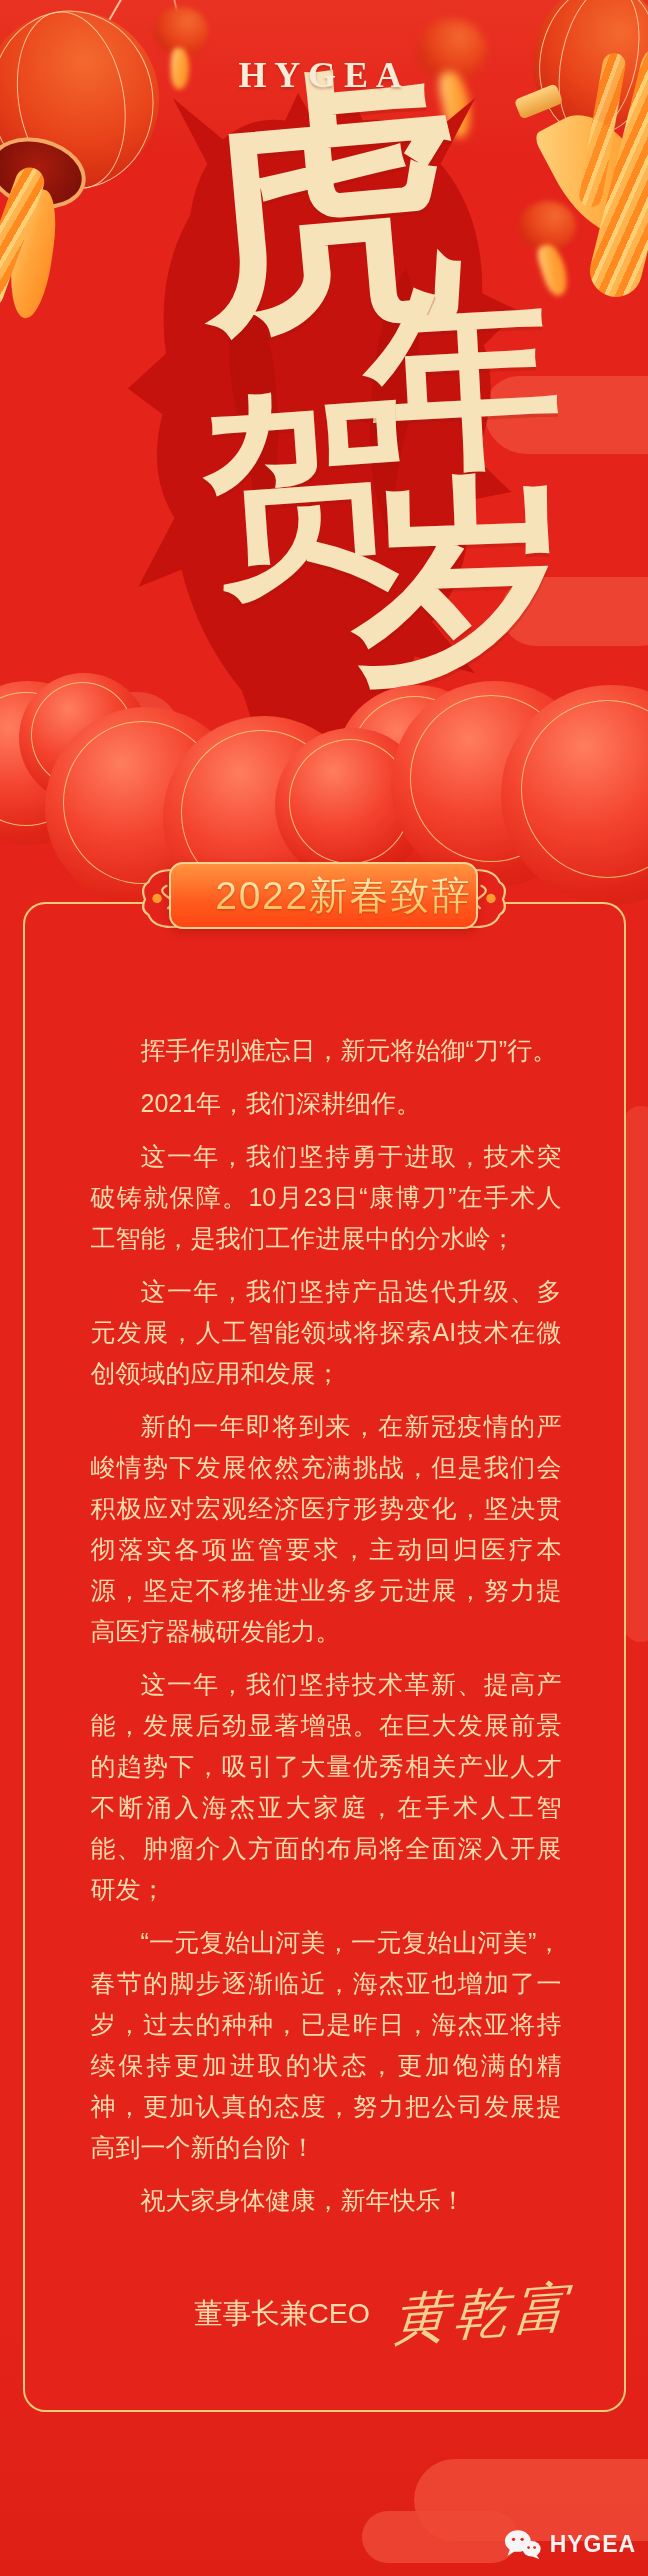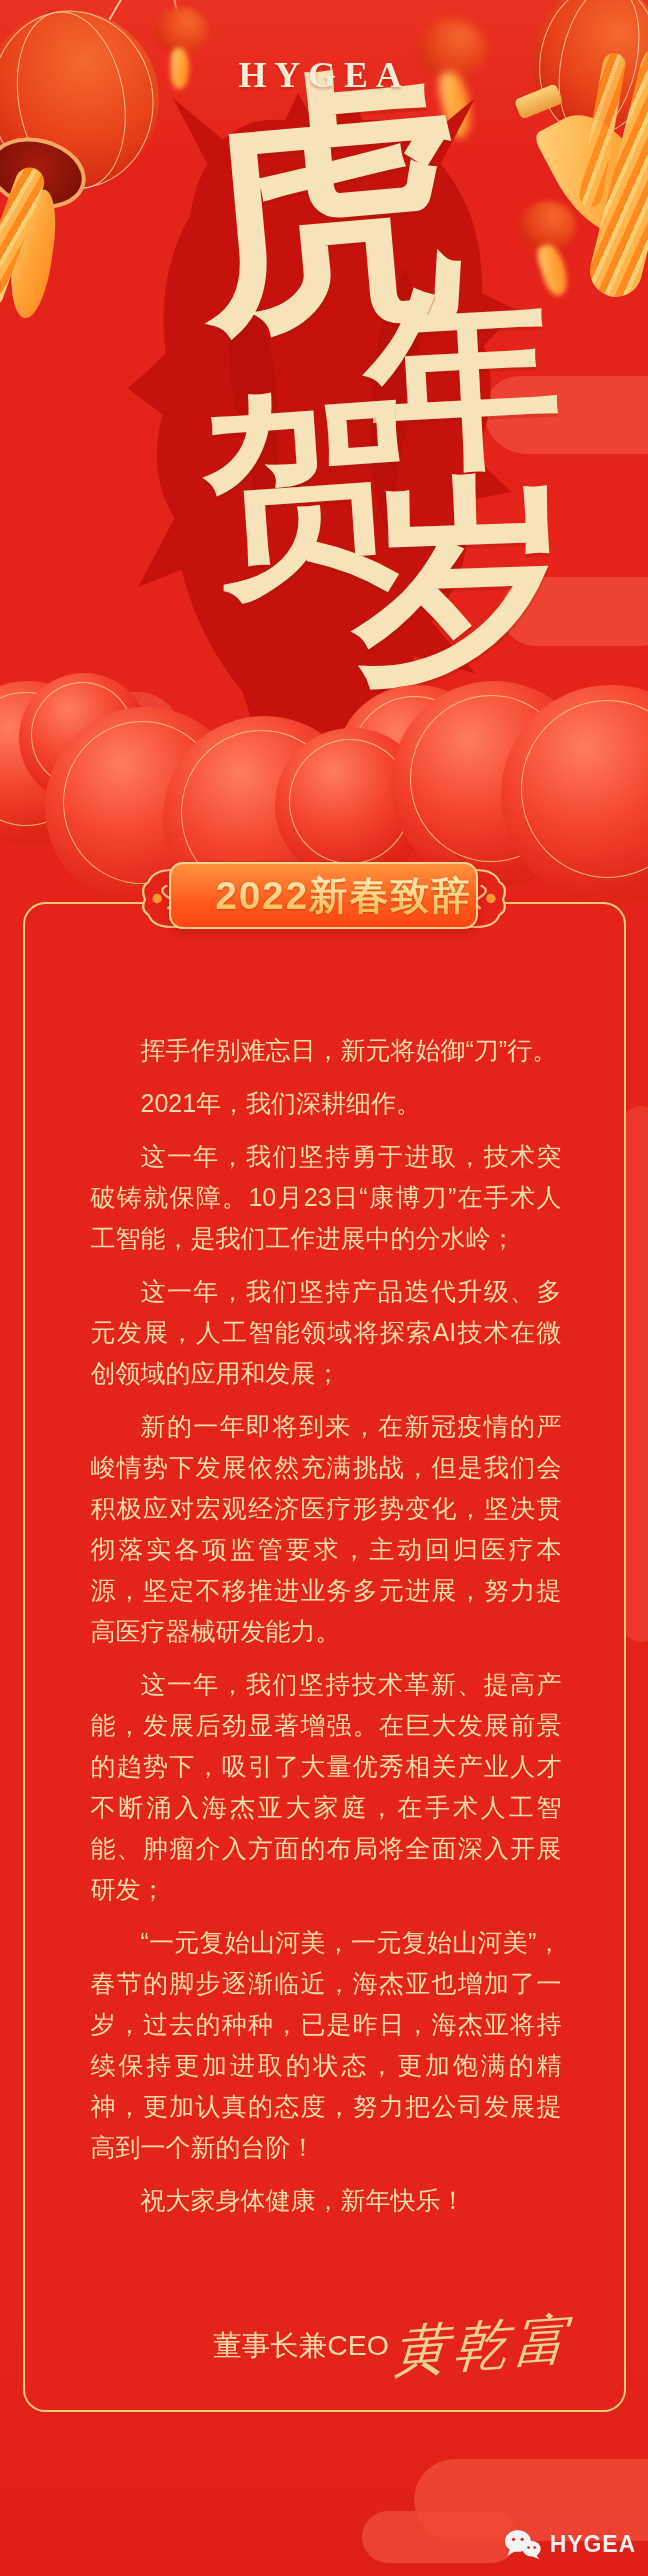--- a/index.html
+++ b/index.html
@@ -95,32 +95,32 @@
   .ball.b5{left:275px;top:728px;width:154px;height:154px;}
   .ball.b6{left:335px;top:685px;width:163px;height:163px;}
   .ball.b7{left:391px;top:681px;width:206px;height:206px;}
   .ball.b8{left:501px;top:685px;width:220px;height:220px;}
   
   .card{position:absolute;left:22.5px;top:902px;width:603px;height:1510px;z-index:4;
     background:#e4231b;border:2.6px solid #f4c979;border-radius:22.5px;box-sizing:border-box;}
   .letter{position:absolute;left:54px;right:50px;top:114px;
     font-size:25px;line-height:41px;color:#f8dcab;text-align:justify;font-weight:500;}
   .letter p{margin:12px;text-indent:2em;}
-  .signature{position:absolute;right:50px;top:1373px;display:flex;align-items:center;gap:4px;margin-top:32px;}
+  .signature{position:absolute;right:50px;top:1373px;display:flex;align-items:center;gap:23px;}
   .sig-title{font-size:28.5px;color:#f8dcab;}
   .sig-name{font-size:55px;color:#f2cf92;font-family:"Liberation Serif","DejaVu Serif",serif;
     font-style:italic;letter-spacing:5.2px;transform:rotate(-4deg) skewX(-8deg);}
   
   .badge-wrap{position:absolute;left:0;right:0;top:856px;z-index:5;height:78px;}
   .badge{position:absolute;left:169px;top:6px;width:309px;height:67px;
     background:linear-gradient(180deg,#ff933f 0%,#ff5a1e 62%,#ff4612 100%);
     border:2.6px solid #f8d28e;border-radius:14px;box-sizing:border-box;
     display:flex;align-items:center;justify-content:center;
     box-shadow:0 3.5px 8.6px rgba(150,20,5,.35);}
-  .badge-text{font-size:39px;font-weight:700;letter-spacing:1.7px;
+  .badge-text{font-size:39px;font-weight:400;letter-spacing:1.7px;
     background:linear-gradient(180deg,#ffeab0 20%,#f5b54d 90%);
     -webkit-background-clip:text;background-clip:text;color:transparent;
     filter:drop-shadow(0 1.7px 0.9px rgba(170,50,0,.55));margin-left:40px;}
   .badge-orn{position:absolute;top:8.6px;}
   .badge-orn.left{left:138px;}
   .badge-orn.right{right:138px;transform:scaleX(-1);}
   
   .footer-brand{position:absolute;right:12px;bottom:15.6px;z-index:6;
     display:flex;align-items:center;gap:7.8px;}
   .footer-brand .label{font-size:23px;font-weight:700;color:#f3f3f3;letter-spacing:0.9px;}

